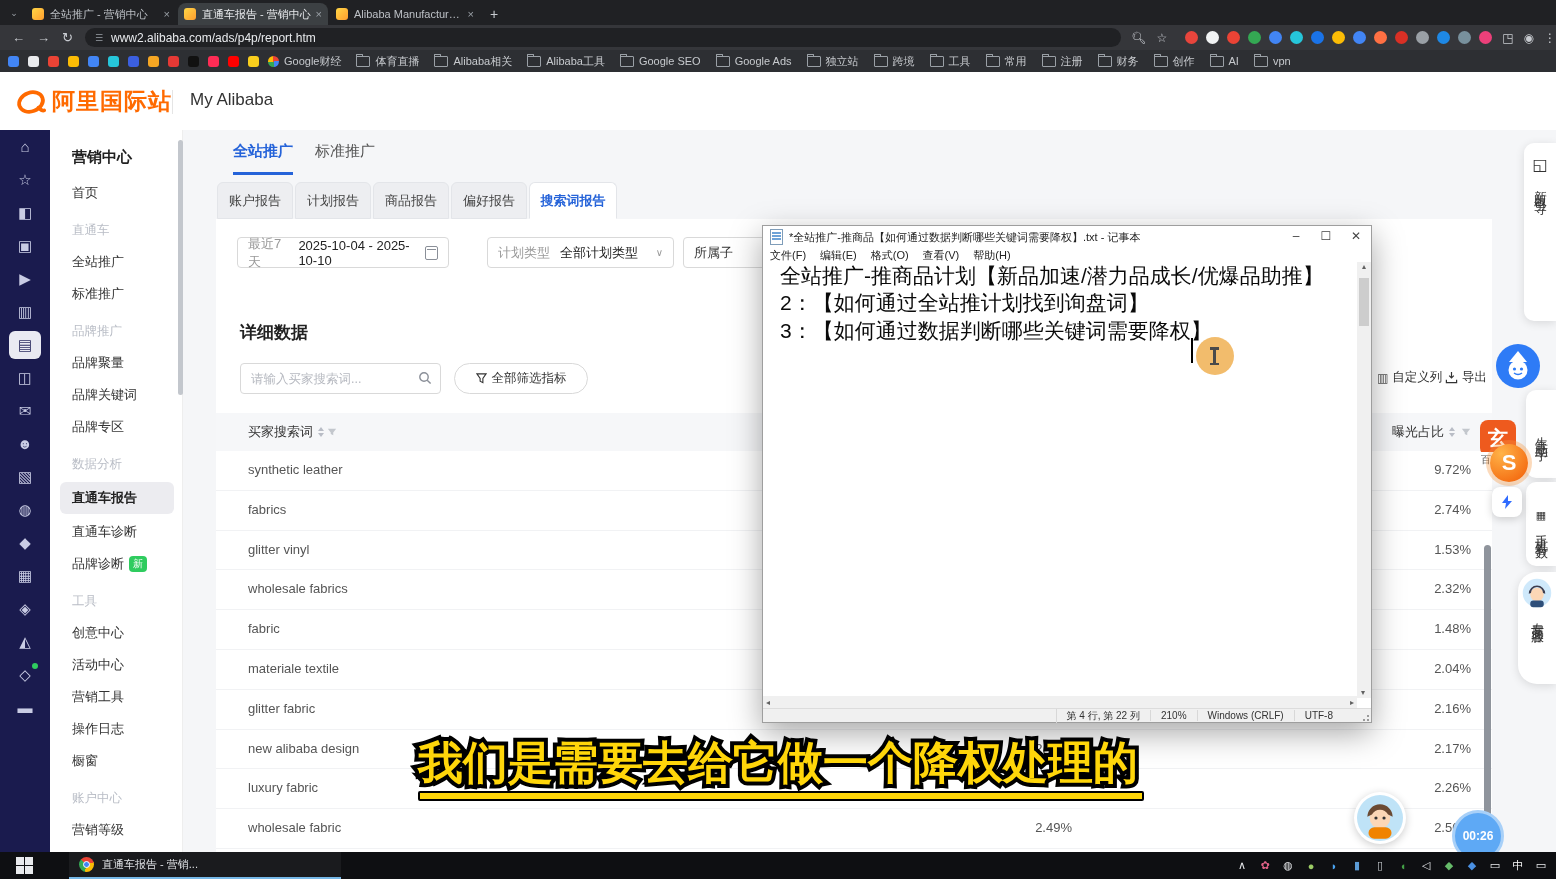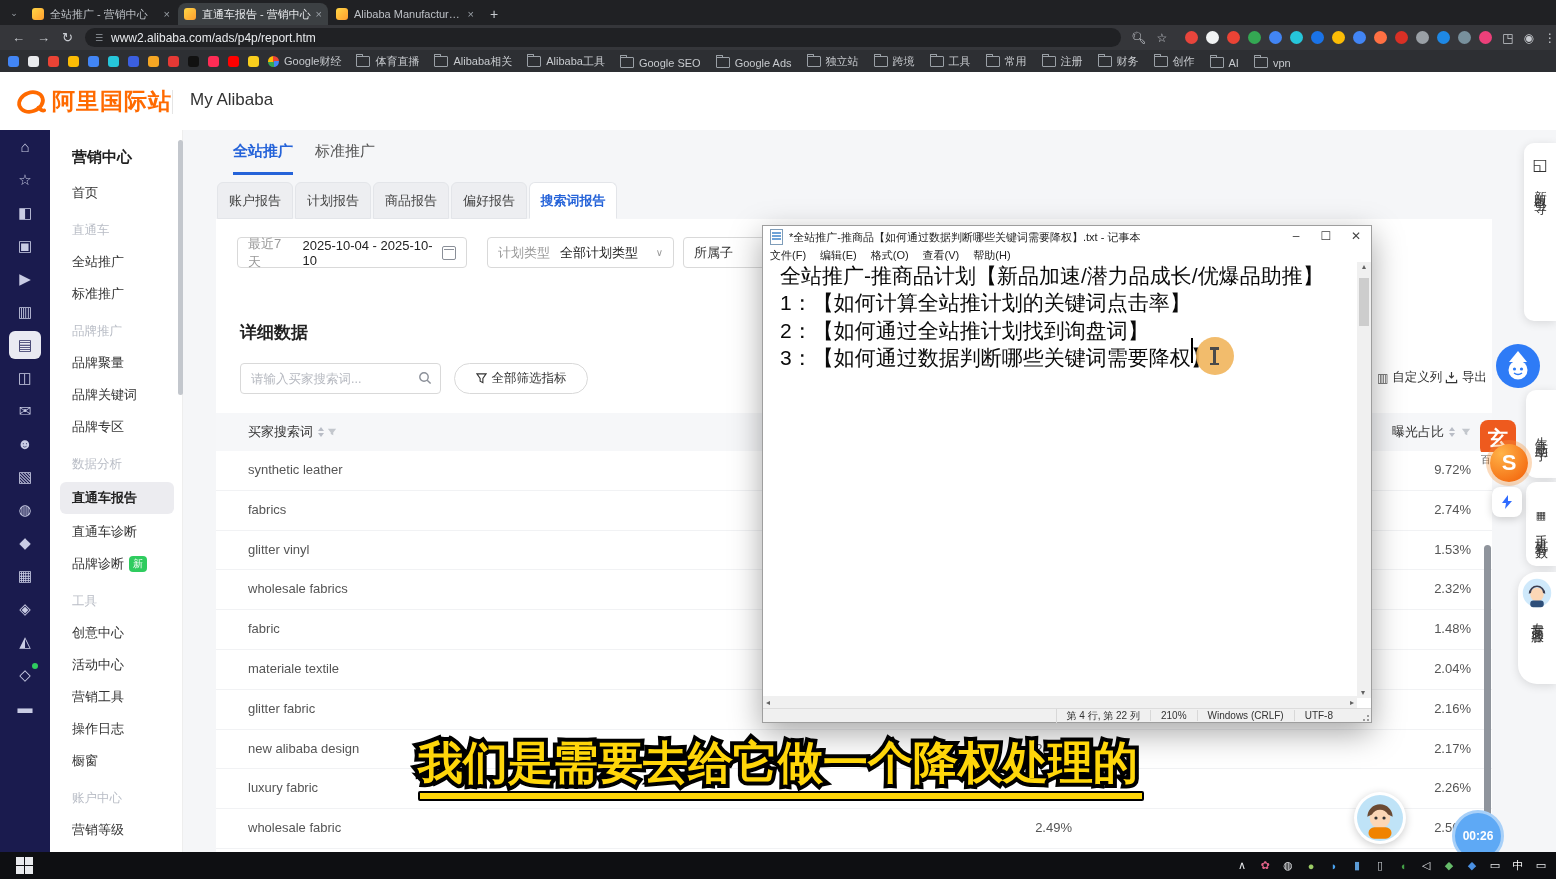--- a/index.html
+++ b/index.html
@@ -212,21 +212,21 @@
       <span class="bmdot" style="background: rgb(66, 133, 244);"></span>
       <span class="bmdot" style="background: rgb(38, 198, 218);"></span>
       <span class="bmdot" style="background: rgb(59, 95, 224);"></span>
       <span class="bmdot" style="background: rgb(245, 166, 35);"></span>
       <span class="bmdot" style="background: rgb(229, 57, 53);"></span>
       <span class="bmdot" style="background: rgb(17, 17, 17);"></span>
       <span class="bmdot" style="background: rgb(254, 44, 85);"></span>
       <span class="bmdot" style="background: rgb(255, 0, 0);"></span>
       <span class="bmdot" style="background: rgb(249, 206, 29);"></span>
     </div>
-  <div id="bm-items" style="display:flex;align-items:flex-end">
+  <div id="bm-items" style="display:flex;align-items:center">
       <div class="bm">
         <span class="g-ic"></span>
         <span>Google财经</span>
       </div>
       <div class="bm">
         <span class="folder"></span>
         <span>体育直播</span>
       </div>
       <div class="bm">
         <span class="folder"></span>
@@ -370,21 +370,21 @@
     </div>
   <div id="report-tabs">
       <div class="rtab" style="left: 34px; width: 76px;">账户报告</div>
       <div class="rtab" style="left: 112px; width: 76px;">计划报告</div>
       <div class="rtab" style="left: 190px; width: 76px;">商品报告</div>
       <div class="rtab" style="left: 268px; width: 76px;">偏好报告</div>
       <div class="rtab on" style="left: 346px; width: 88px;">搜索词报告</div>
     </div>
 
   <div id="panel">
-    <div class="fbox" style="left:21px;width:230px">
+    <div class="fbox" style="left:21px;width:212px">
       <span class="lab">最近7天</span>
       <span class="val">2025-10-04 - 2025-10-10</span>
       <span class="cal"></span>
     </div>
     <div class="fbox" style="left:271px;width:187px">
       <span class="lab">计划类型</span>
       <span class="val">全部计划类型</span>
       <span class="chev">∨</span>
     </div>
     <div class="fbox" style="left:467px;width:300px">
@@ -495,21 +495,20 @@
     </div>
   <div id="np-title">
     <span class="ico"></span>
     <span class="txt">*全站推广-推商品【如何通过数据判断哪些关键词需要降权】.txt - 记事本</span>
     <span style="margin-left:auto" class="np-ctl">–</span>
     <span class="np-ctl">☐</span>
     <span class="np-ctl">✕</span>
   </div>
   <div id="np-body">
       <div>全站推广-推商品计划【新品加速/潜力品成长/优爆品助推】</div>
-      <div>1：【如何计算全站推计划的关键词点击率】</div>
       <div>2：【如何通过全站推计划找到询盘词】</div>
       <div>3：【如何通过数据判断哪些关键词需要降权】</div>
     </div>
   <div id="np-caret"></div>
   <div id="np-cursor">
       <span class="ib"></span>
     </div>
   <div id="np-vscroll">▴<span style="position:absolute;bottom:1px;left:4px">▾</span></div>
   <div id="np-vthumb"></div>
   <div id="np-hscroll">
@@ -580,20 +579,24 @@
 </div>
 <div id="sub-underline"></div>
 
 <div id="taskbar">
   <div id="winlogo">
       <i></i>
       <i></i>
       <i></i>
       <i></i>
     </div>
+  <div class="task" id="task1">
+    <span class="chrome-ic"></span>
+    <span>直通车报告 - 营销...</span>
+  </div>
   <div id="tray">
       <span class="tico" style="color: rgb(232, 234, 237);">∧</span>
       <span class="tico" style="color: rgb(224, 98, 135);">✿</span>
       <span class="tico" style="color: rgb(232, 234, 237);">◍</span>
       <span class="tico" style="color: rgb(156, 204, 101);">●</span>
       <span class="tico" style="color: rgb(74, 163, 240);">◗</span>
       <span class="tico" style="color: rgb(91, 155, 213);">▮</span>
       <span class="tico" style="color: rgb(197, 201, 205);">▯</span>
       <span class="tico" style="color: rgb(67, 160, 71);">◖</span>
       <span class="tico" style="color: rgb(232, 234, 237);">◁</span>

